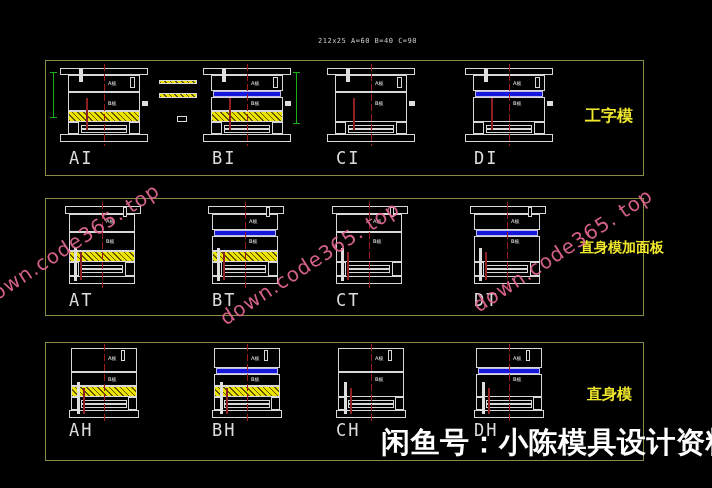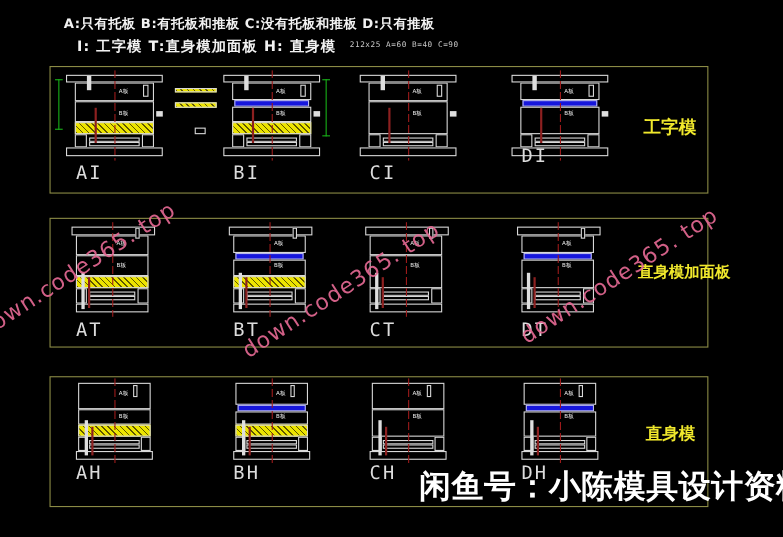--- a/index.html
+++ b/index.html
@@ -56,22 +56,20 @@
   .logo span{color:#111;font-size:27px;font-weight:bold;letter-spacing:1px;
         font-family:"DejaVu Sans",sans-serif;}
   .caption{position:absolute;left:381px;top:423px;color:#fff;font-size:29px;
         font-weight:bold;white-space:nowrap;letter-spacing:.5px;
         font-family:"DejaVu Sans",sans-serif;}
 </style>
 </head>
 <body>
 
 <div class="stage">
-  <div class="hdr l1">A:只有托板 B:有托板和推板 C:没有托板和推板 D:只有推板</div>
-  <div class="hdr l2">I: 工字模 T:直身模加面板 H: 直身模</div>
   <div class="spec">212x25 A=60 B=40 C=90</div>
 
   <div id="rows">
       <div class="rowbox" style="top: 60px; height: 116px;"></div>
       <div class="rowlabel" style="left: 585px; top: 106px; font-size: 16px;">工字模</div>
       <div class="mold" style="left: 60px; top: 68px; width: 88px; height: 74px;">
         <div class="pt k-plate" style="left: 0px; top: 0px; width: 88px; height: 7px;"></div>
         <div class="pt k-plate" style="left: 0px; top: 66px; width: 88px; height: 8px;"></div>
         <div class="pt k-plate" style="left: 8px; top: 7px; width: 72px; height: 17px;"></div>
         <div class="pt k-plate" style="left: 8px; top: 24px; width: 72px; height: 19px;"></div>
@@ -147,21 +145,21 @@
         <div class="pt k-plate" style="left: 21px; top: 57px; width: 46px; height: 4px;"></div>
         <div class="pt k-plate" style="left: 21px; top: 61px; width: 46px; height: 4px;"></div>
         <div class="pt k-pin" style="left: 19px; top: 1px; width: 4px; height: 13px;"></div>
         <div class="pt k-pinO" style="left: 70px; top: 9px; width: 5px; height: 11px;"></div>
         <div class="pt k-fill" style="left: 82px; top: 33px; width: 6px; height: 5px;"></div>
         <div class="pt k-redpin" style="left: 26px; top: 30px; width: 2px; height: 32px;"></div>
         <div class="centerline" style="left: 44px; top: -4px; height: 82px;"></div>
         <div class="platelabel" style="left: 48px; top: 13px;">A板</div>
         <div class="platelabel" style="left: 48px; top: 33px;">B板</div>
       </div>
-      <div class="celllabel" style="left: 474px; top: 132px;">DI</div>
+      <div class="celllabel" style="left: 474px; top: 148px;">DI</div>
       <div class="rowbox" style="top: 198px; height: 118px;"></div>
       <div class="rowlabel" style="left: 580px; top: 239px; font-size: 14px;">直身模加面板</div>
       <div class="mold" style="left: 65px; top: 206px; width: 78px; height: 78px;">
         <div class="pt k-plate" style="left: 0px; top: 0px; width: 76px; height: 8px;"></div>
         <div class="pt k-plate" style="left: 4px; top: 70px; width: 66px; height: 8px;"></div>
         <div class="pt k-plate" style="left: 4px; top: 8px; width: 66px; height: 18px;"></div>
         <div class="pt k-plate" style="left: 4px; top: 26px; width: 66px; height: 19px;"></div>
         <div class="pt k-support" style="left: 4px; top: 45px; width: 66px; height: 11px;"></div>
         <div class="pt k-plate" style="left: 4px; top: 56px; width: 10px; height: 14px;"></div>
         <div class="pt k-plate" style="left: 60px; top: 56px; width: 10px; height: 14px;"></div>

